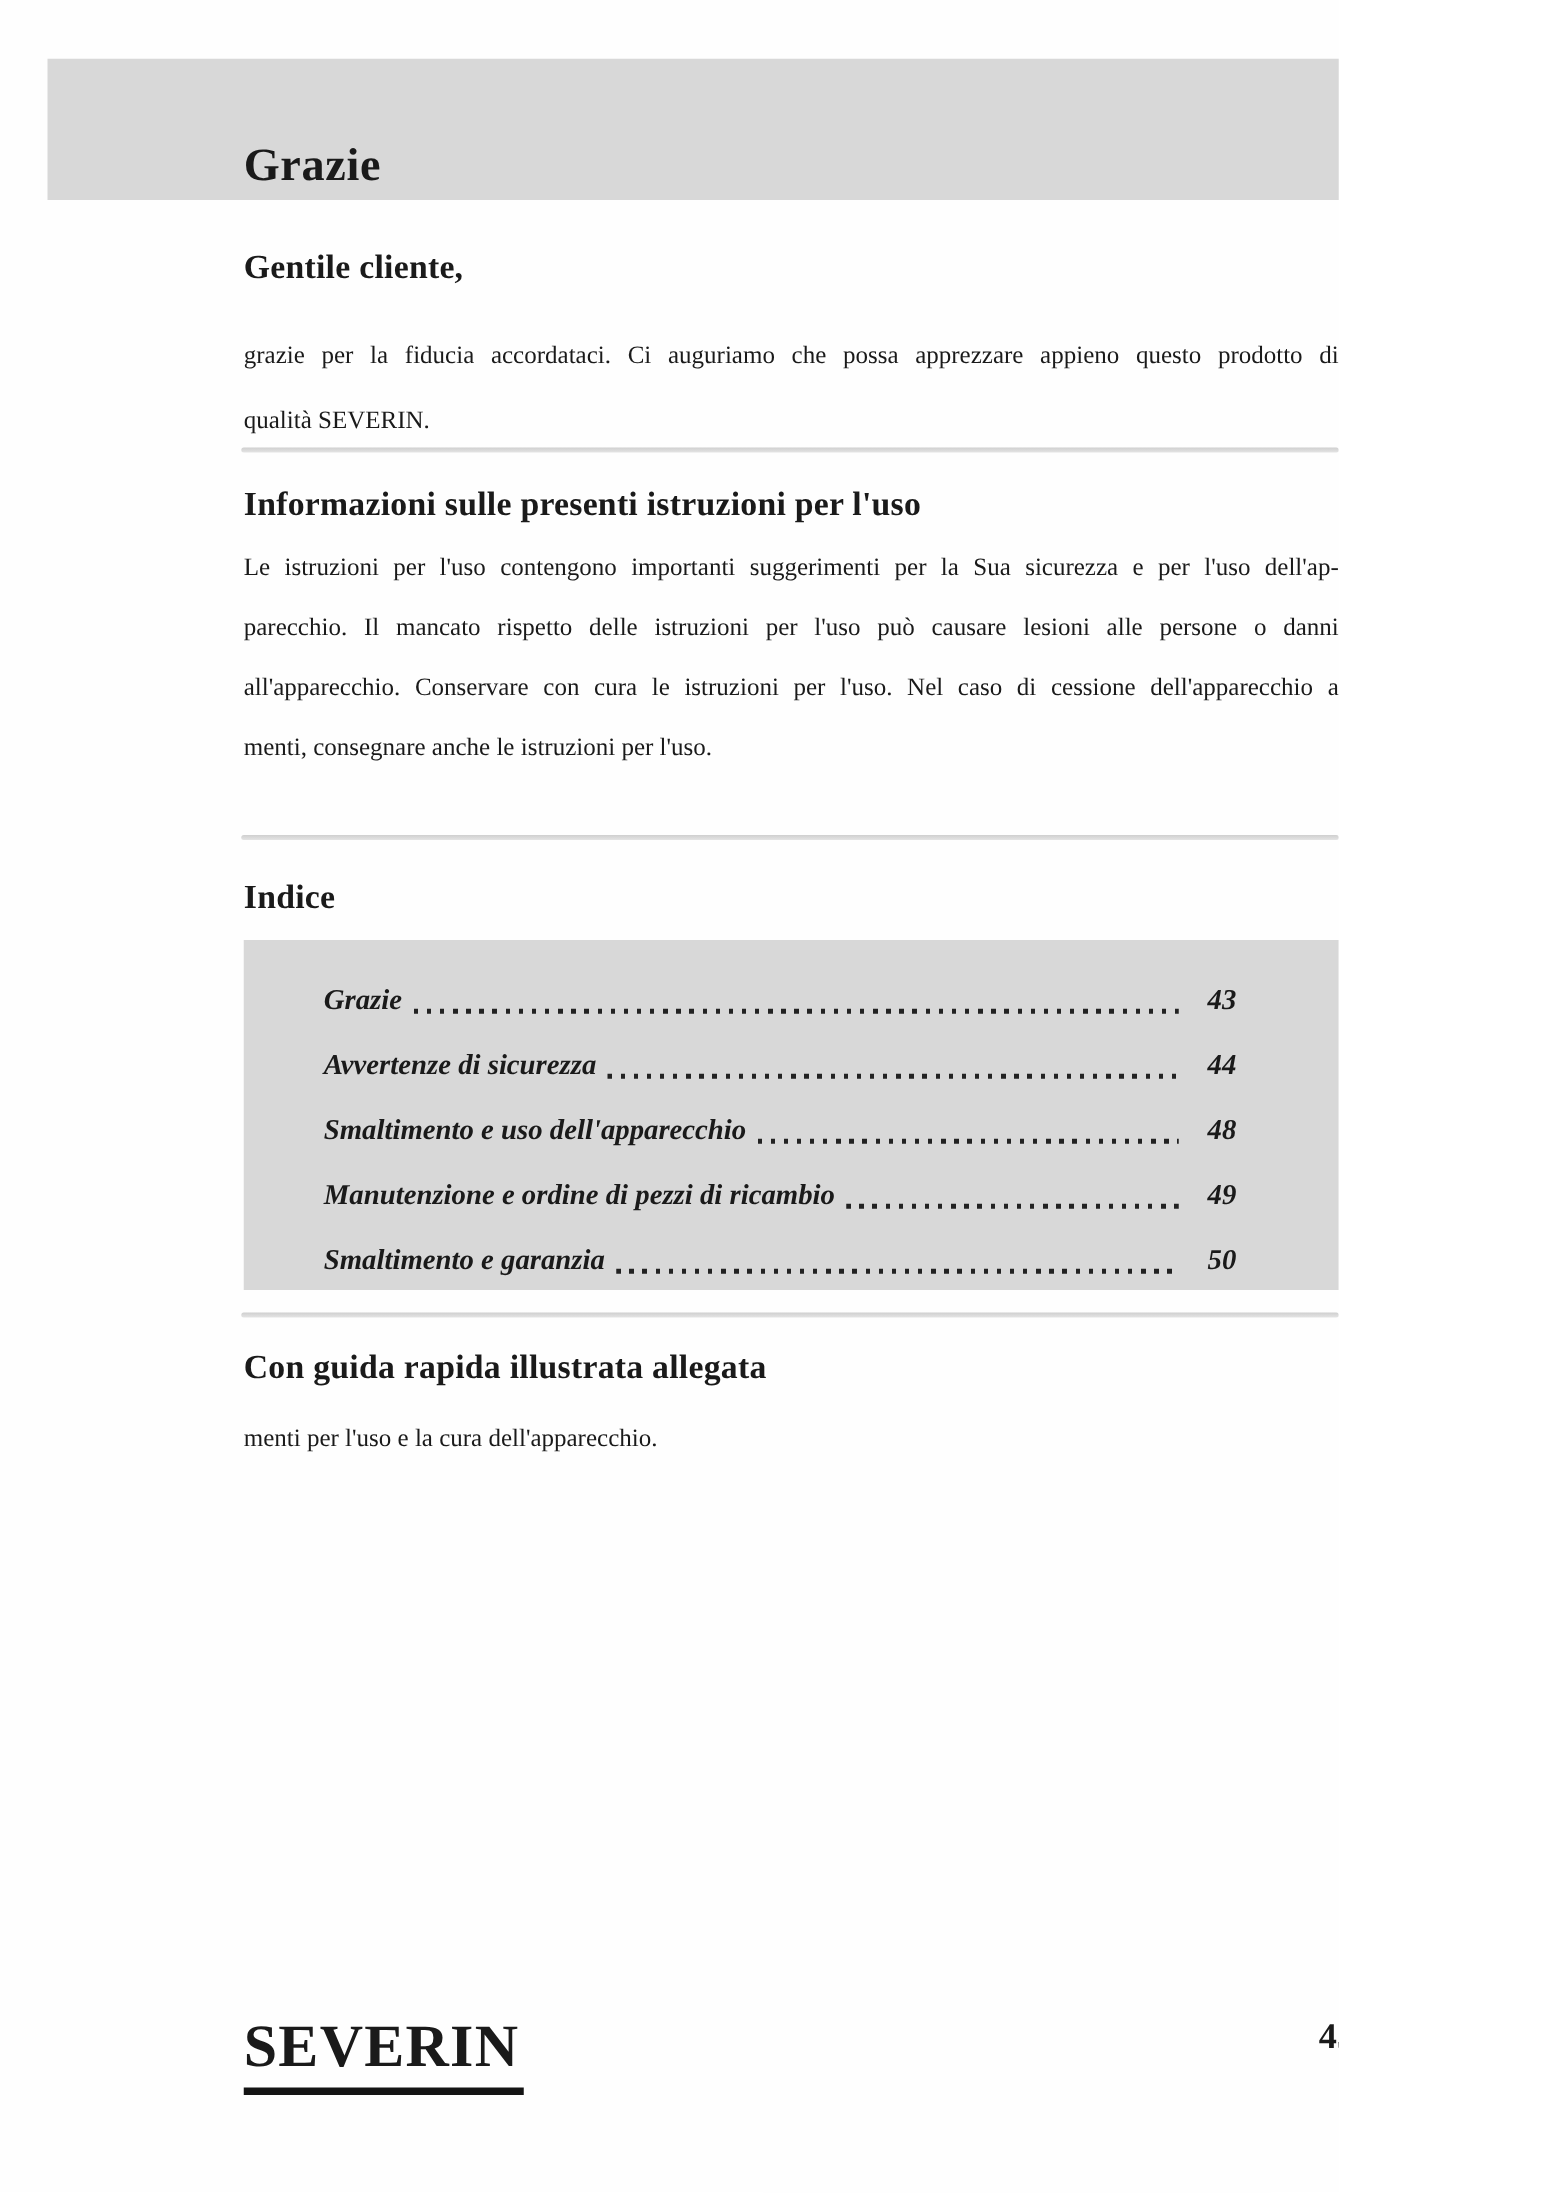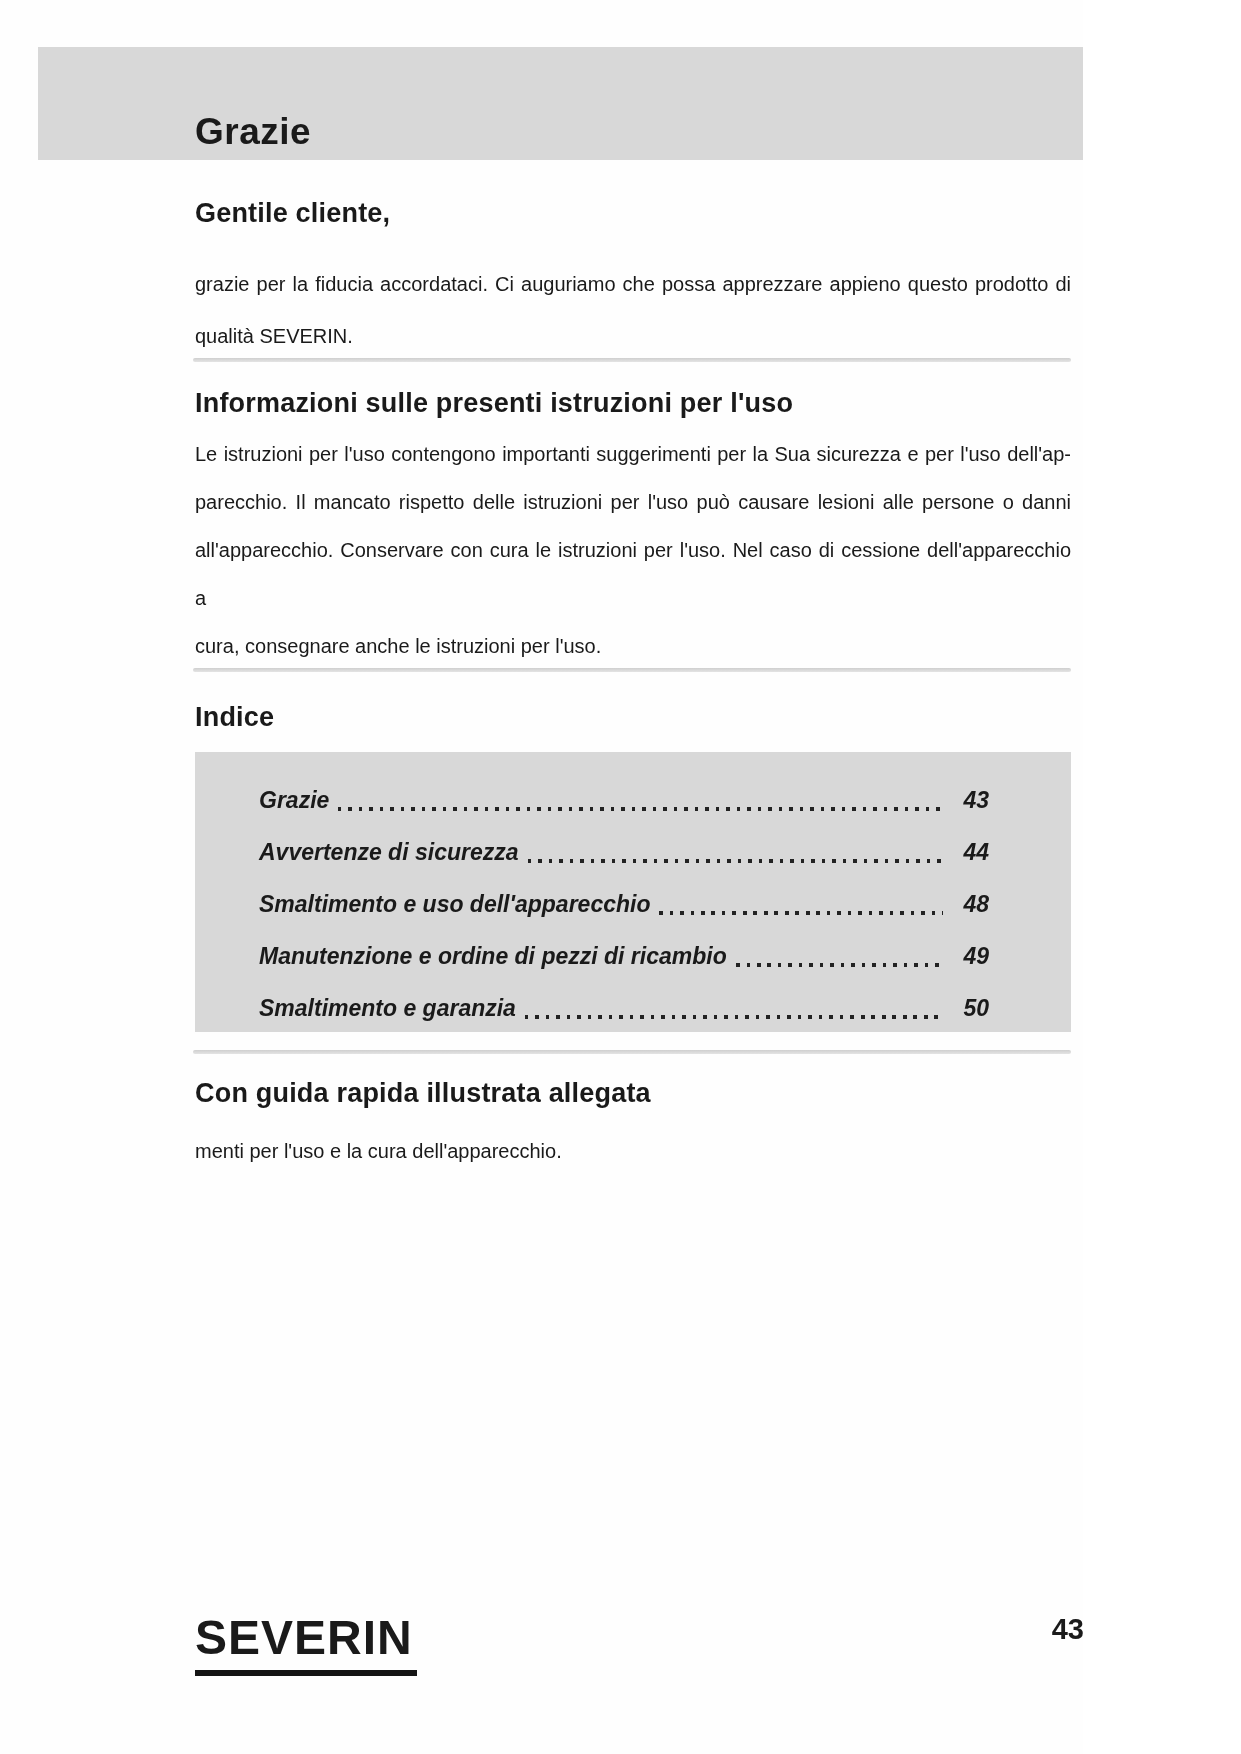--- a/index.html
+++ b/index.html
@@ -1,23 +1,22 @@
 <!DOCTYPE html>
 <html><head>
 <meta charset="utf-8">
 <style>
   html,body{margin:0;padding:0;background:#ffffff;}
   .page{
     position:relative;
     width:1071px;height:1754px;
     background:#fefefe;
-    font-family:Liberation Sans, sans-serif;
+    font-family:Liberation Serif, serif;
     color:#1a1a1a;
     overflow:hidden;
-    padding-left:12px;
   }
   
   .header-bar{
     position:absolute;left:38px;top:47px;
     width:1165px;height:113px;
     background:#d8d8d8;
   }
   .header-title{
     position:absolute;left:157px;top:64px;
     font-size:37px;font-weight:bold;letter-spacing:0.5px;
@@ -103,21 +102,21 @@
   </div>
 
   <div class="divider" style="top:358px;"></div>
 
   <div class="sec sec-info">
     <h2>Informazioni sulle presenti istruzioni per l'uso</h2>
     <div class="para">
       <div class="ln j">Le istruzioni per l'uso contengono importanti suggerimenti per la Sua sicurezza e per l'uso dell'ap-</div>
       <div class="ln j">parecchio. Il mancato rispetto delle istruzioni per l'uso può causare lesioni alle persone o danni</div>
       <div class="ln j">all'apparecchio. Conservare con cura le istruzioni per l'uso. Nel caso di cessione dell'apparecchio a</div>
-      <div class="ln">cura, consegnare anche le istruzioni per l'uso.</div>
+      <div class="ln">menti, consegnare anche le istruzioni per l'uso.</div>
     </div>
   </div>
 
   <div class="divider" style="top:668px;"></div>
 
   <div class="sec sec-indice">
     <h2>Indice</h2>
   </div>
 
   <div class="toc-box">

